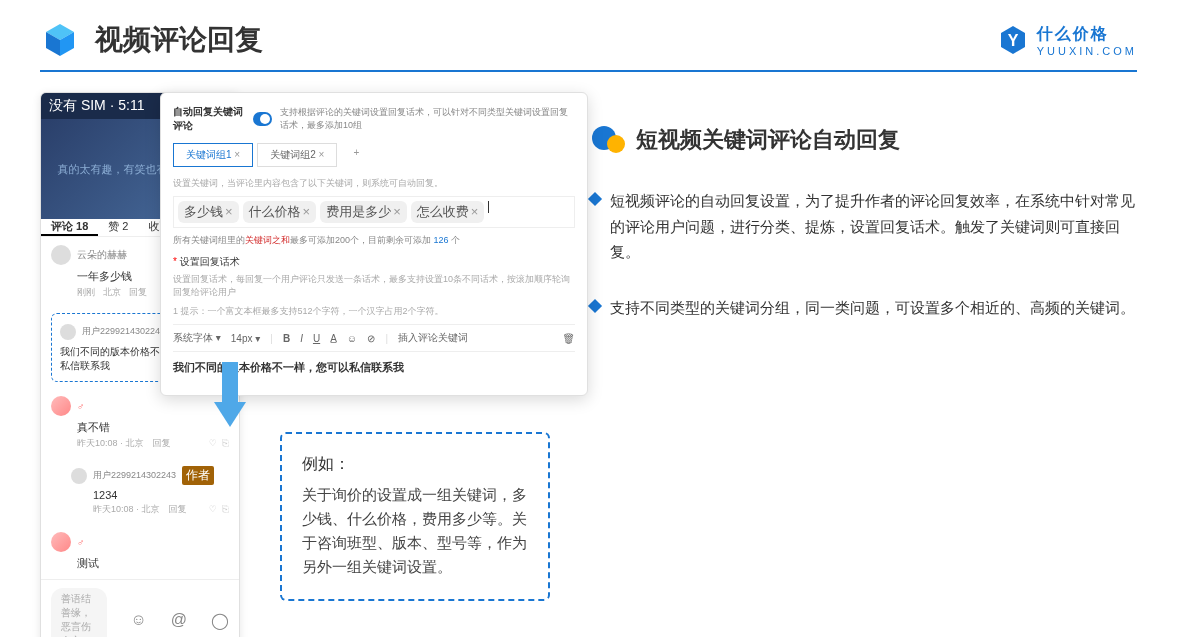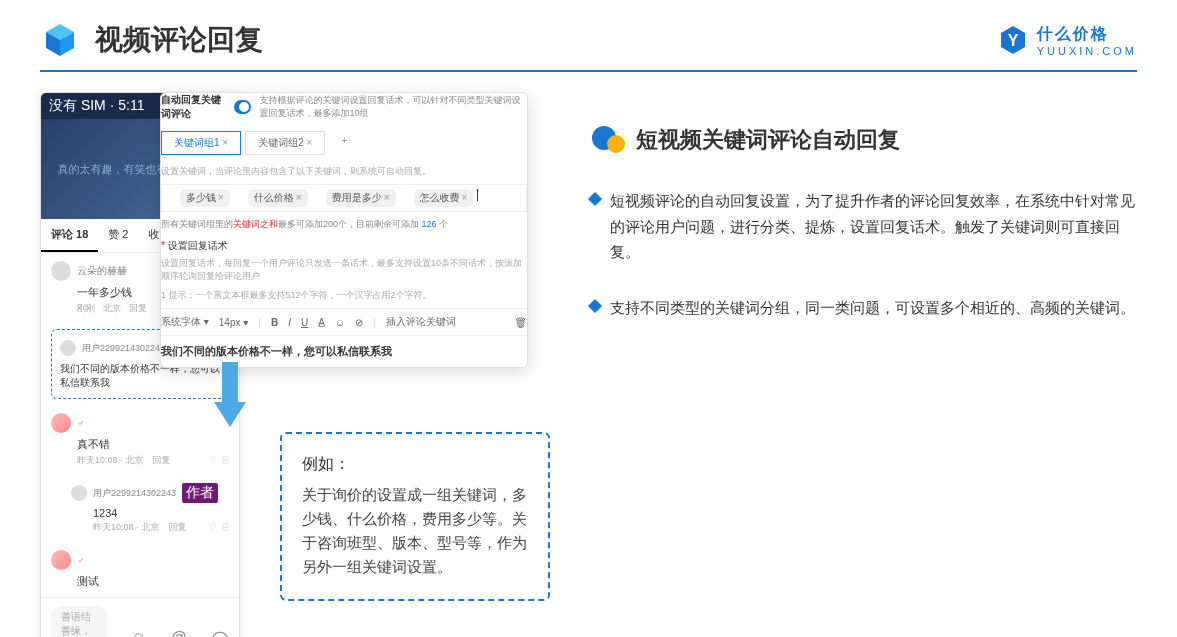--- a/index.html
+++ b/index.html
@@ -13,48 +13,48 @@
 .logo-text { display: flex; flex-direction: column; }
 .logo-cn { font-size: 16px; font-weight: 700; color: #1976d2; letter-spacing: 2px; }
 .logo-en { font-size: 11px; color: #1976d2; letter-spacing: 3px; }
 .divider { height: 2px; background: #1976d2; margin: 0 40px 20px 40px; }
 .content { display: flex; padding: 0 40px; gap: 30px; }
 .left-col { width: 520px; position: relative; }
 .phone-panel { position: absolute; left: 0; top: 0; width: 200px; background: #fff; border: 1px solid #e0e0e0; border-radius: 6px; box-shadow: 0 2px 8px rgba(0,0,0,0.1); overflow: hidden; z-index: 1; }
 .phone-top { background: #1a2b4a; color: #fff; font-size: 14px; padding: 4px 8px; }
 .phone-img { height: 100px; background: linear-gradient(135deg, #2a3f6a, #4a6fa0); display: flex; align-items: center; justify-content: center; color: #8badd4; font-size: 11px; padding: 10px; }
 .phone-tabs { display: flex; border-bottom: 1px solid #eee; font-size: 11px; }
-.phone-tab { padding: 8px 10px; color: #333; }
+.phone-tab { padding: 0 10px; color: #333; }
 .phone-tab.active { font-weight: 700; border-bottom: 2px solid #000; }
 .comment-item { padding: 8px 10px; font-size: 10px; }
 .comment-user { display: flex; align-items: center; gap: 6px; color: #888; margin-bottom: 4px; }
 .avatar { width: 20px; height: 20px; border-radius: 50%; background: #ddd; }
 .avatar.sm { width: 16px; height: 16px; }
 .comment-text { color: #333; font-size: 11px; margin-left: 26px; }
 .comment-meta { color: #aaa; font-size: 9px; margin-left: 26px; margin-top: 2px; display: flex; gap: 8px; align-items: center; }
 .heart { color: #ccc; margin-left: auto; }
 .reply-bubble { border: 1px dashed #1976d2; border-radius: 6px; padding: 8px; margin: 6px 10px; background: #fff; }
-.author-tag { background: #701a75; color: #fff; font-size: 14px; padding: 1px 4px; border-radius: 2px; }
+.author-tag { background: #a16207; color: #fff; font-size: 12px; padding: 1px 4px; border-radius: 2px; }
 .comment-input { border-top: 1px solid #eee; padding: 8px 10px; display: flex; align-items: center; gap: 24px; }
 .comment-input-field { flex: 1; font-size: 10px; color: #aaa; background: #f5f5f5; border-radius: 12px; padding: 4px 10px; }
-.config-panel { position: absolute; left: 120px; top: 0; width: 368px; background: #fff; border: 1px solid #e0e0e0; border-radius: 6px; box-shadow: 0 4px 16px rgba(0,0,0,0.15); font-size: 10px; z-index: 2; }
+.config-panel { position: absolute; left: 120px; top: 0; width: 428px; background: #fff; border: 1px solid #e0e0e0; border-radius: 6px; box-shadow: 0 4px 16px rgba(0,0,0,0.15); padding: 12px; font-size: 10px; z-index: 2; }
 .config-header { display: flex; align-items: center; gap: 8px; margin-bottom: 10px; }
 .config-title { font-weight: 700; color: #333; }
 .toggle { width: 24px; height: 14px; background: #1976d2; border-radius: 7px; position: relative; }
 .toggle::after { content: ''; width: 10px; height: 10px; background: #fff; border-radius: 50%; position: absolute; right: 2px; top: 2px; }
 .config-desc { color: #888; font-size: 9px; }
 .config-tabs { display: flex; gap: 4px; margin-bottom: 10px; }
 .config-tab { padding: 4px 12px; border: 1px solid #ddd; font-size: 10px; color: #666; }
 .config-tab.active { color: #1976d2; border-color: #1976d2; }
 .config-tab.add { border: none; color: #999; }
 .field-label { color: #333; font-size: 10px; margin-bottom: 4px; }
 .field-label .req { color: red; }
 .field-hint { color: #aaa; font-size: 9px; margin-bottom: 6px; }
 .tag-row { display: flex; gap: 4px; flex-wrap: wrap; border: 1px solid #eee; padding: 4px; margin-bottom: 6px; }
-.tag { background: #f0f0f0; padding: 2px 6px; font-size: 10px; color: #555; border-radius: 6px; margin-left: 14px; }
+.tag { background: #f0f0f0; padding: 2px 6px; font-size: 13px; color: #555; border-radius: 6px; }
 .tag .x { color: #999; margin-left: 2px; }
 .count-hint { font-size: 9px; color: #888; margin-bottom: 8px; }
 .count-hint .red { color: #d32f2f; }
 .count-hint .blue { color: #1976d2; }
 .editor-toolbar { display: flex; gap: 10px; align-items: center; padding: 6px 0; border-top: 1px solid #eee; border-bottom: 1px solid #eee; font-size: 10px; color: #666; }
 .editor-content { padding: 8px 0; font-size: 11px; font-weight: 600; color: #333; }
 .arrow-down { position: absolute; left: 170px; top: 270px; z-index: 3; }
 .example-box { position: absolute; left: 240px; top: 340px; width: 270px; border: 2px dashed #1976d2; border-radius: 6px; padding: 20px; }
 .example-label { font-size: 16px; color: #333; margin-bottom: 8px; }
 .example-text { font-size: 15px; color: #444; line-height: 1.6; }

